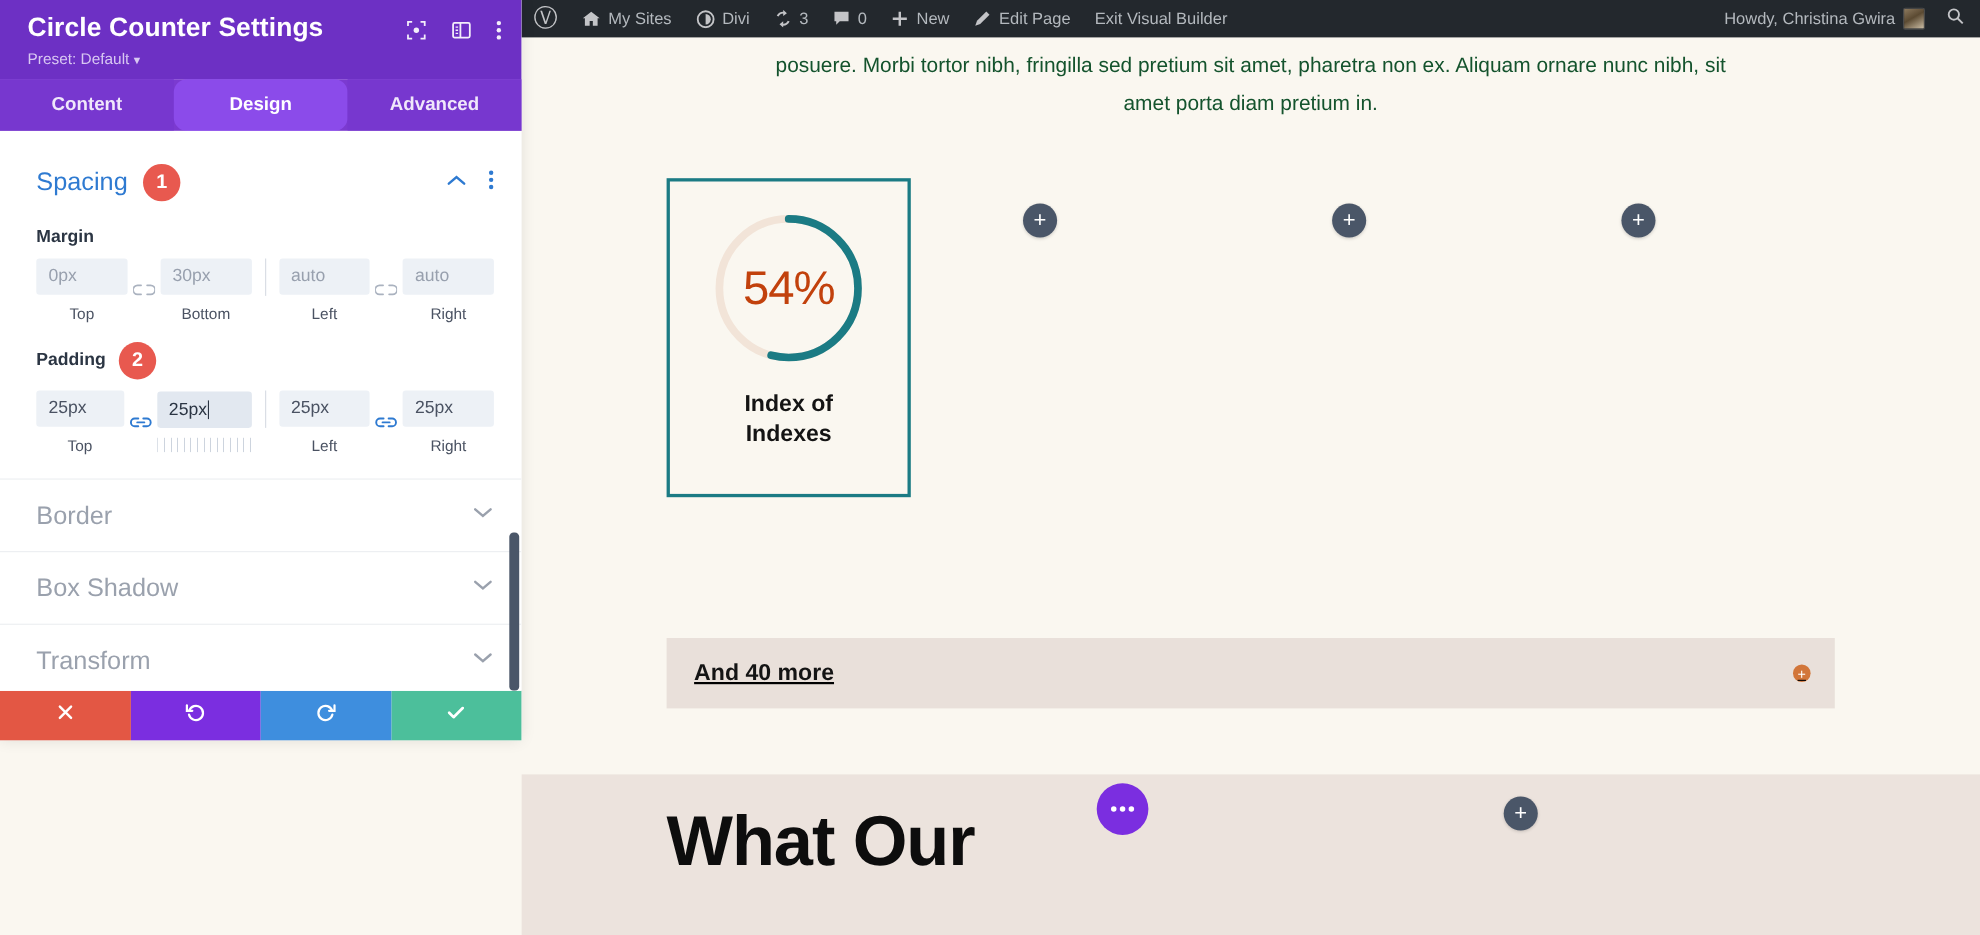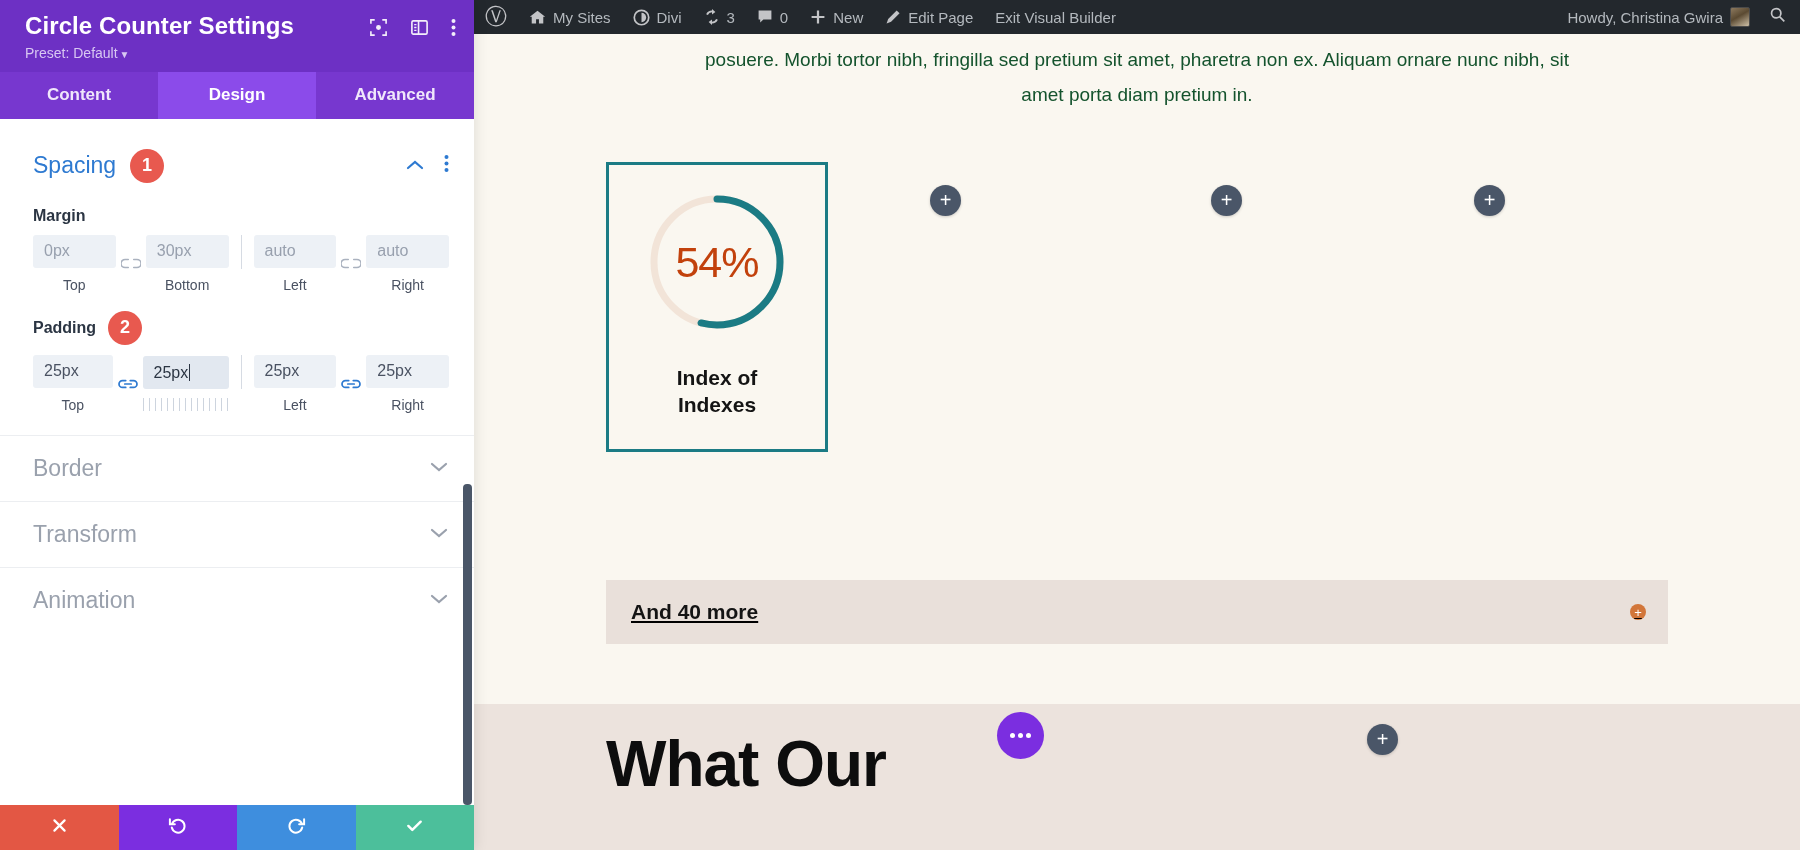--- a/index.html
+++ b/index.html
@@ -58,21 +58,21 @@
   }
   .cc-circle { position: relative; width: 142px; height: 142px; }
   .cc-number {
     position: absolute; inset: 0;
     display: flex; align-items: center; justify-content: center;
     color: #c2410c; font-size: 43px; font-weight: 400;
     letter-spacing: -1px;
     font-family: "Liberation Sans", sans-serif;
   }
   .cc-title {
-    margin-top: 32px; text-align: center;
+    margin-top: 22px; text-align: center;
     font-size: 21px; font-weight: bold; color: #141414;
     line-height: 1.27;
   }
 
   
   .plus-btn {
     position: absolute;
     width: 31px; height: 31px; border-radius: 50%;
     background: #4a5668; color: #fff;
     display: flex; align-items: center; justify-content: center;
@@ -114,21 +114,21 @@
     position: absolute; left: 523px; top: 8px;
     width: 47px; height: 47px; border-radius: 50%;
     background: #7b2ee0; color: #fff;
     display: flex; align-items: center; justify-content: center;
     gap: 3px;
   }
   .dots-btn i { width:5px; height:5px; border-radius:50%; background:#fff; display:block; }
 
   
   .panel {
-    position: absolute; left: 0; top: 0; width: 474px; height: 850px;
+    position: absolute; left: 0; top: 0; width: 474px; height: 673px;
     background: #fff; display: flex; flex-direction: column;
     box-shadow: 0 0 14px rgba(0,0,0,.12);
   }
   .panel-header {
     background: #6d30c4; padding: 12px 18px 11px 25px;
     color: #fff; flex: 0 0 auto;
   }
   .ph-row { display: flex; align-items: flex-start; }
   .ph-title { font-size: 24px; font-weight: bold; line-height: 1.15; letter-spacing: .1px; }
   .ph-icons { margin-left: auto; display: flex; align-items: center; gap: 22px; padding-top: 6px; }
@@ -137,21 +137,21 @@
     margin-top: 5px; font-size: 14px; color: #d8c7f2;
   }
   .ph-preset .caret { font-size: 10px; margin-left: 2px; }
 
   .tabs { display: flex; background: #7b3ad0; flex: 0 0 auto; }
   .tab {
     flex: 1; text-align: center; padding: 13px 0 14px;
     color: #f0e7fb; font-size: 17px; font-weight: bold;
     background: #7737cf;
   }
-  .tab.active { background: #8b4bea; color: #fff; }
+  .tab.active { background: #8b4bea; color: #fff; border-radius: 12px; }
 
   .panel-body { flex: 1 1 auto; position: relative; overflow: hidden; background:#fff; }
 
   .section-open { padding: 0 0 0 0; }
   .sec-head {
     display: flex; align-items: center;
     padding: 30px 25px 10px 33px;
   }
   .sec-head .t { font-size: 23px; color: #2e7ad1; font-weight: 400; }
   .badge {
@@ -517,20 +517,28 @@
       <div class="closed-list">
         <div class="closed-row">
           <div class="t">Border</div>
           <div class="chev">
             <svg width="20" height="12" viewBox="0 0 20 12" fill="none" stroke="#9aa1ad" stroke-width="2.2" stroke-linecap="round">
                 <path d="M3 3l7 6 7-6"></path>
               </svg>
           </div>
         </div>
         <div class="closed-row">
+          <div class="t">Box Shadow</div>
+          <div class="chev">
+            <svg width="20" height="12" viewBox="0 0 20 12" fill="none" stroke="#9aa1ad" stroke-width="2.2" stroke-linecap="round">
+                <path d="M3 3l7 6 7-6"></path>
+              </svg>
+          </div>
+        </div>
+        <div class="closed-row">
           <div class="t">Transform</div>
           <div class="chev">
             <svg width="20" height="12" viewBox="0 0 20 12" fill="none" stroke="#9aa1ad" stroke-width="2.2" stroke-linecap="round">
                 <path d="M3 3l7 6 7-6"></path>
               </svg>
           </div>
         </div>
         <div class="closed-row">
           <div class="t">Animation</div>
           <div class="chev">

